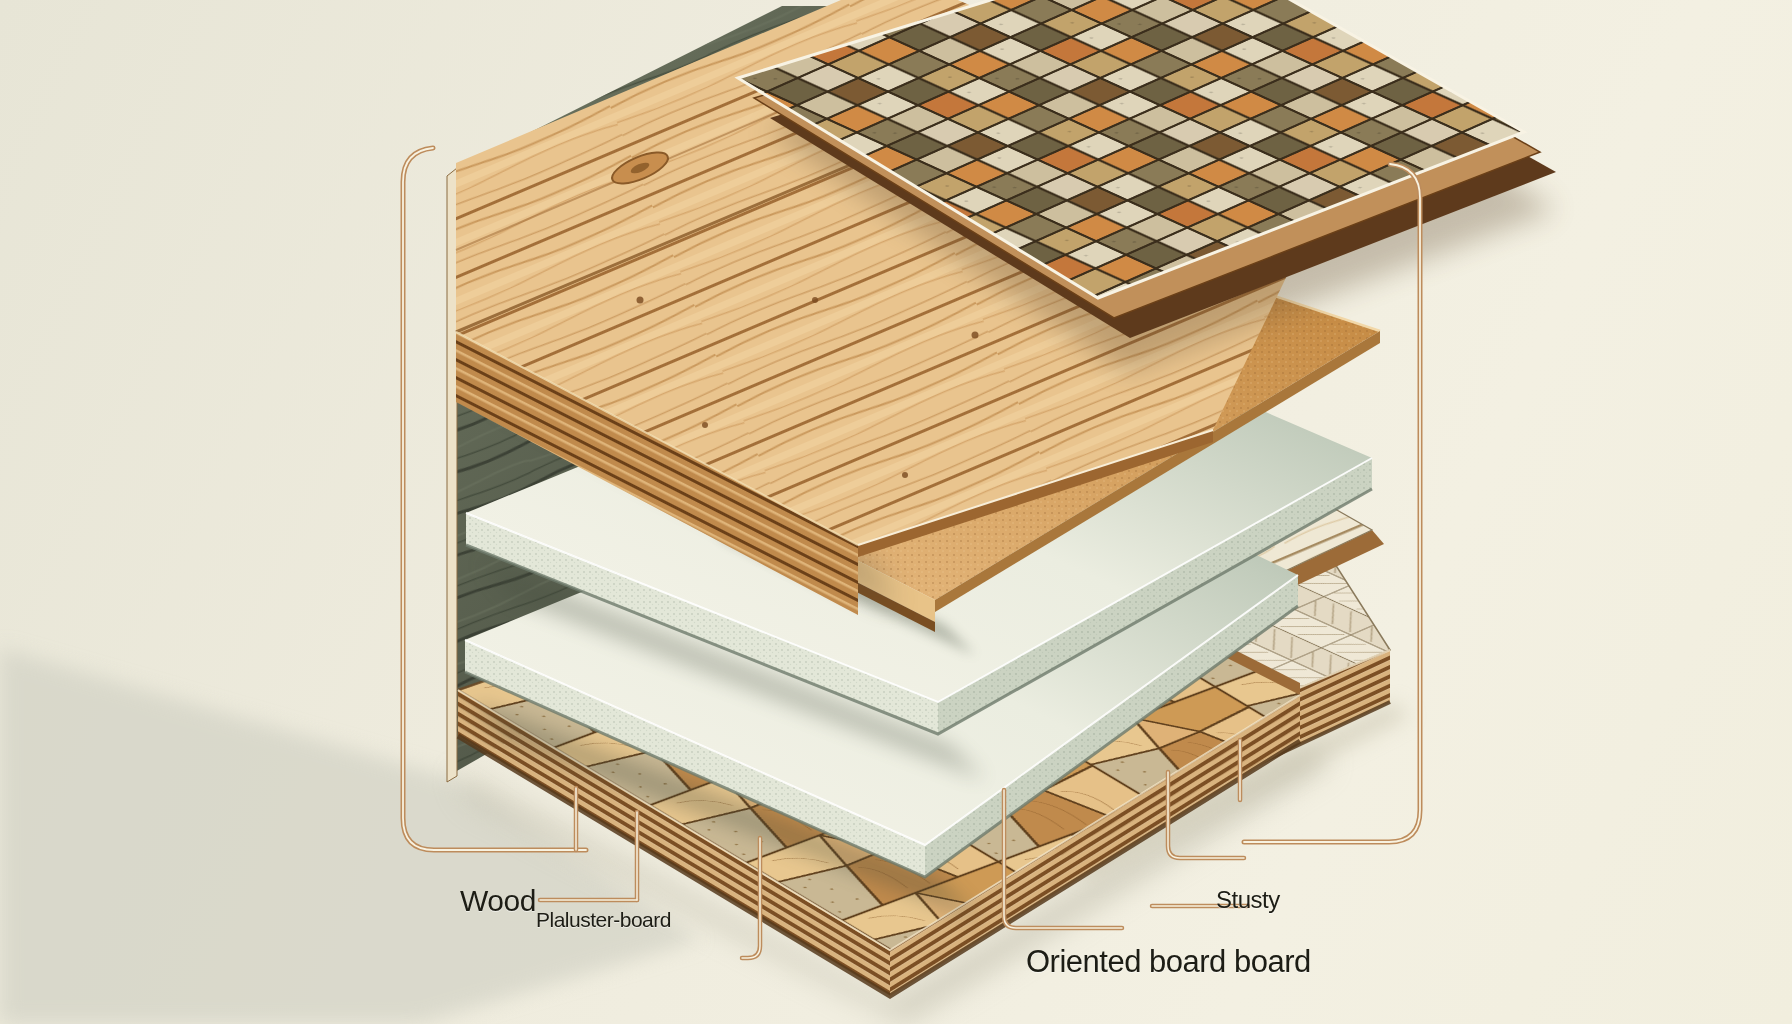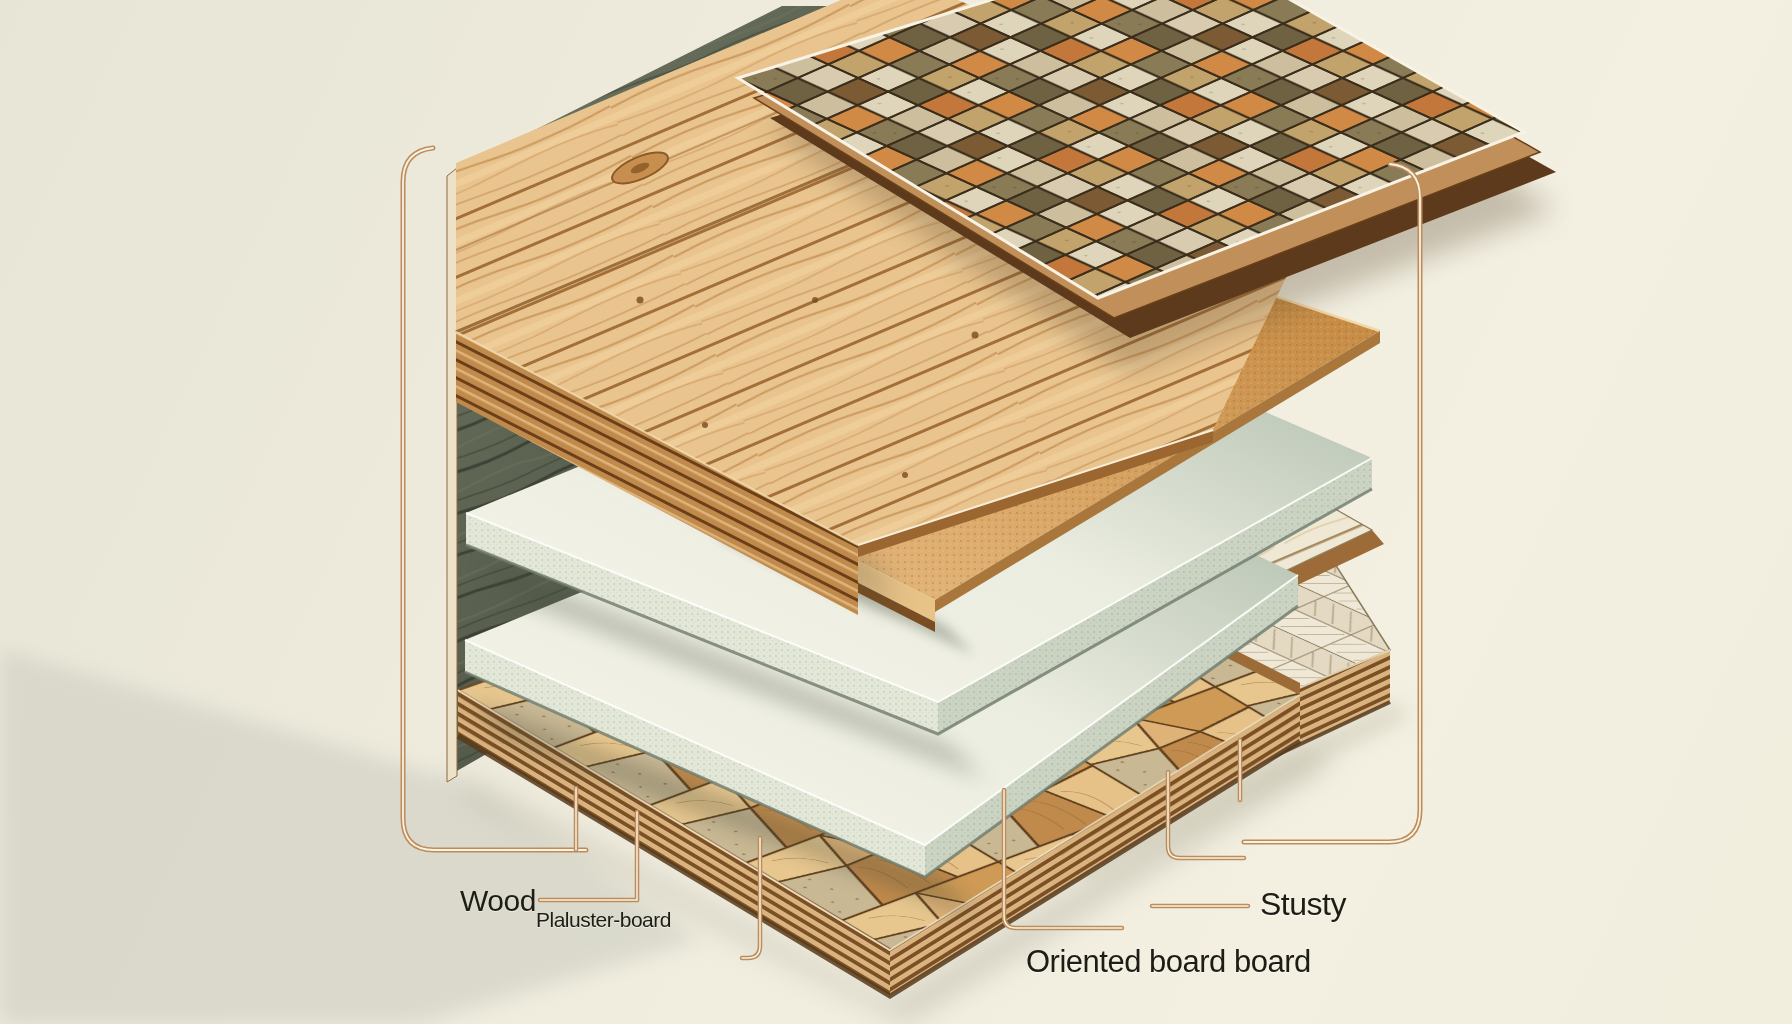--- a/index.html
+++ b/index.html
@@ -5,21 +5,21 @@
   html,body{margin:0;padding:0;background:#e8e6d8;}
   .stage{position:relative;width:1792px;height:1024px;overflow:hidden;
          background:linear-gradient(115deg,#e7e5d6 0%,#efecde 40%,#f3f0e2 75%,#f1eede 100%);
          font-family:"Liberation Sans",sans-serif;}
   .stage svg{position:absolute;left:0;top:0;}
   .lbl{position:absolute;font-weight:400;color:var(--label-text,#1d1d15);
        letter-spacing:-0.5px;white-space:nowrap;
        text-shadow:0 1px 0 rgba(255,255,255,0.55);}
   .lbl-wood{left:460px;top:884px;font-size:30px;}
   .lbl-plaster{left:536px;top:908px;font-size:21px;}
-  .lbl-stusty{left:1260px;top:886px;font-size:32px;}
+  .lbl-stusty{left:1216px;top:886px;font-size:24px;}
   .lbl-osb{left:1026px;top:944px;font-size:31px;}
 </style>
 </head>
 <body>
 
 <div class="stage">
 <svg width="1792" height="1024" viewBox="0 0 1792 1024">
   <defs>
     <linearGradient id="darkGrad" x1="0" y1="0" x2="1" y2="1">
       <stop offset="0" stop-color="#6E7661"></stop>

